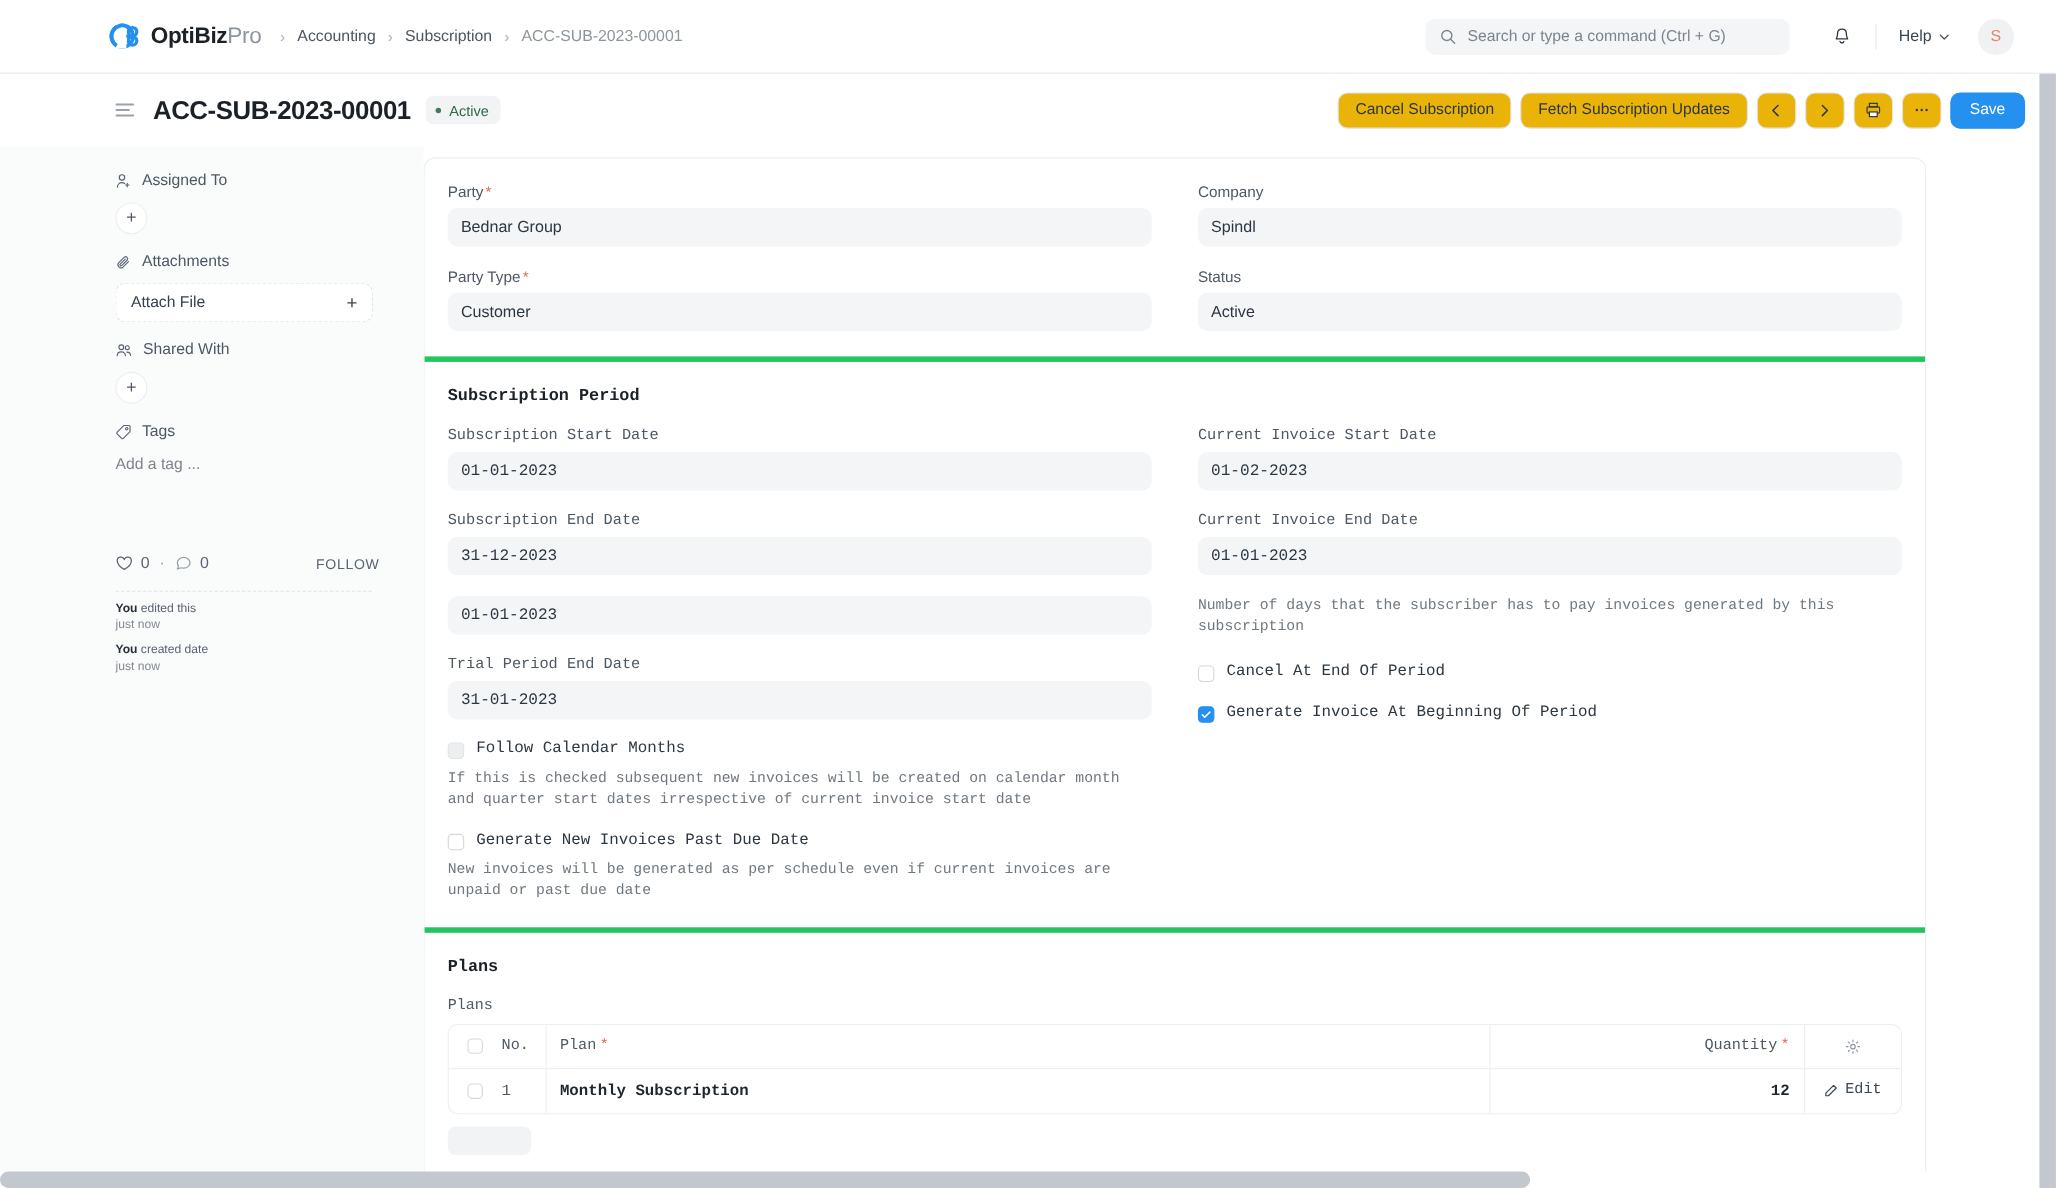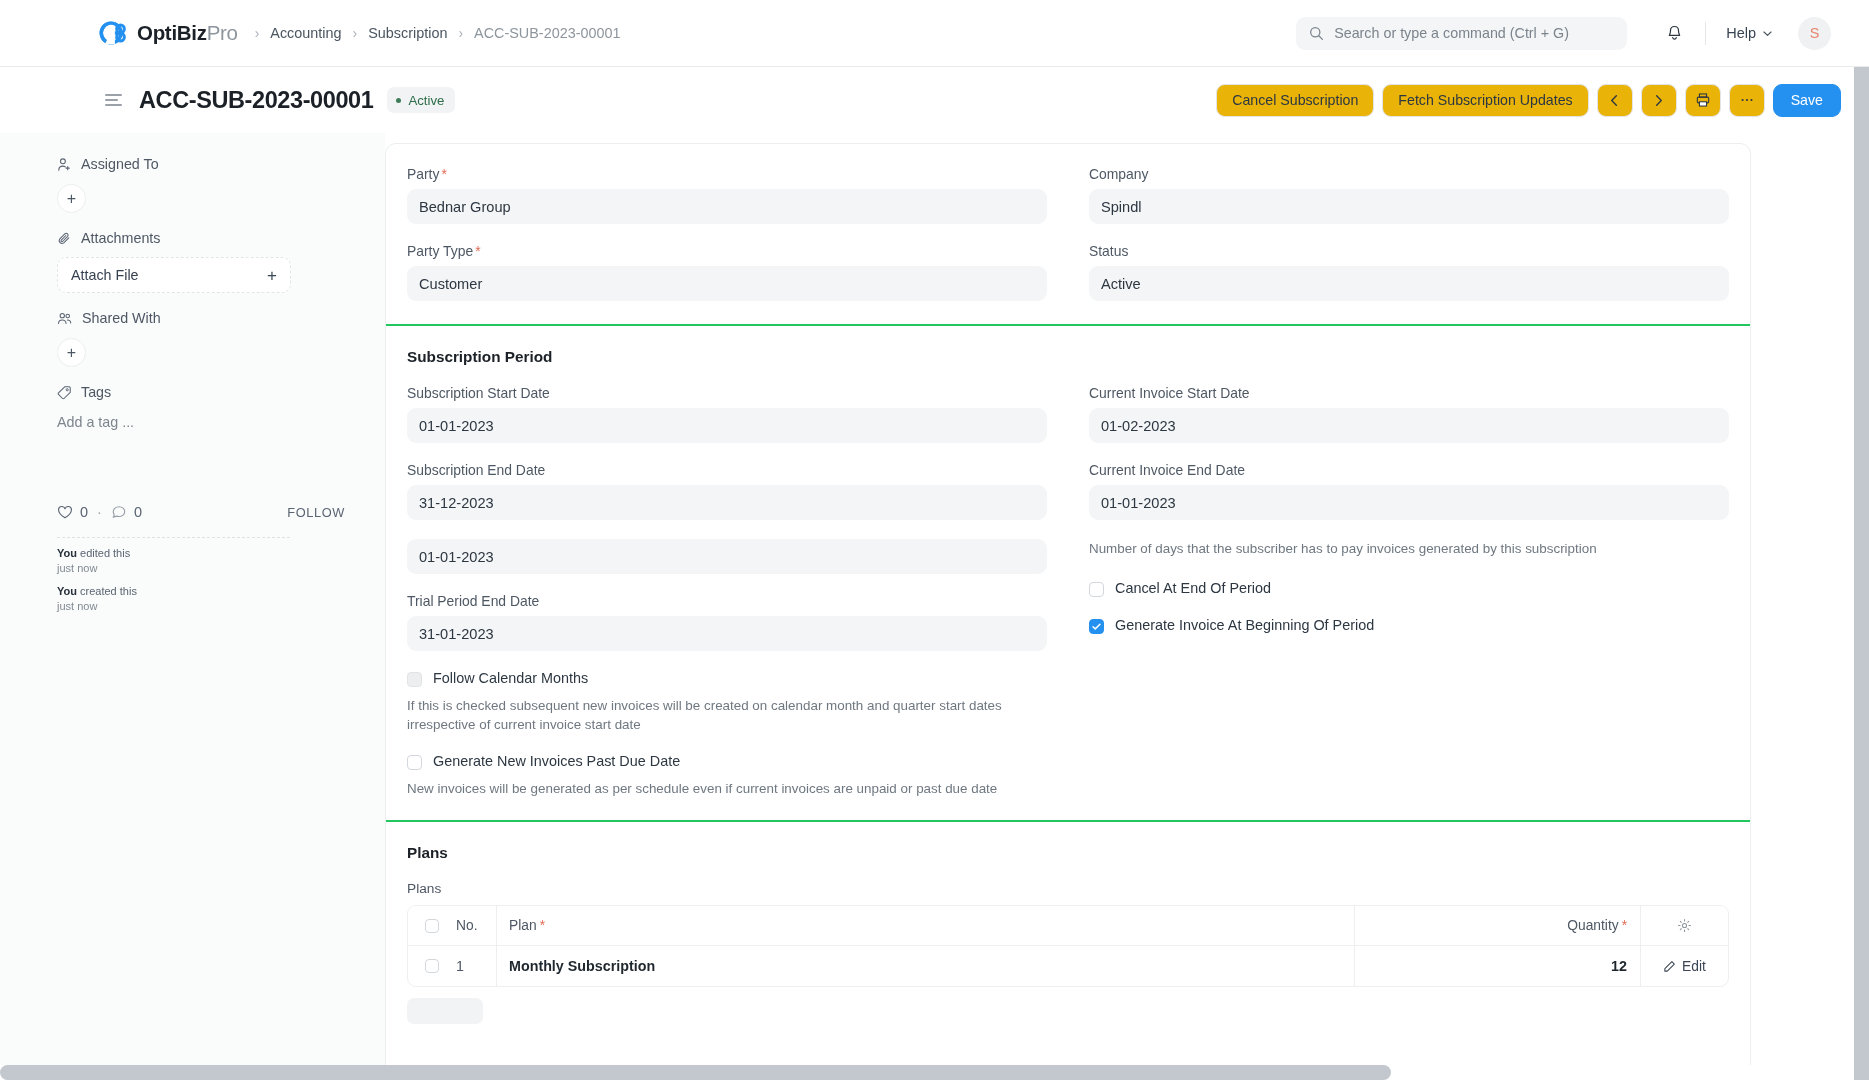--- a/index.html
+++ b/index.html
@@ -89,21 +89,21 @@
   .btn.icon { width: 36px; padding:0; }
   .btn.primary {
     background:#2490ef; border-color:#2490ef; color:#fff; font-weight:400; padding: 0 17px;
   }
 
   
   .body { display:flex; height: calc(1080px - 67px - 66px); }
 
   
   .sidebar {
-    width: 385px; padding: 15px 40px 0 57px;
+    width: 385px; padding: 15px 40px 0 105px;
     background:#fafbfb;
     position: relative;
   }
   .sb-head {
     display:flex; align-items:center; gap: 9px;
     font-size: 14.3px; color:#4e5864; margin-top: 17px;
   }
   .sb-head:first-child { margin-top: 8px; }
   .circle-btn {
     width: 29px; height:29px; border-radius:50%;
@@ -135,21 +135,21 @@
   .tl-item b { color:#28313b; font-weight:700; }
   .tl-item .when { color:#828a92; }
 
   
   .formwrap { flex: 1; padding: 10px 30px 0 0; overflow:hidden; }
   .card {
     background:#fff; border:1px solid #eceef0; border-radius: 11px;
     width: 1366px; min-height: 940px;
   }
   .sec { padding: 22px 0 4px 0; }
-  .sec + .sec { border-top: 2px solid #22c55e; }
+  .sec + .sec { border-top: 5px solid #22c55e; font-family: Liberation Mono, monospace; }
   .grid2 { display:flex; }
   .col { width: 50%; padding: 0 21px; }
   .col.right { padding-left: 21px; }
 
   .field { margin-bottom: 19px; }
   .flabel { font-size: 13.9px; color:#4e5864; margin-bottom: 7px; }
   .flabel .req { color:#e26a54; margin-left:2px; }
   .fctrl {
     height: 35px; background:#f4f5f6; border-radius: 9px;
     display:flex; align-items:center; padding: 0 12px;
@@ -369,21 +369,21 @@
 
       <div class="hr-dash"></div>
 
       <div class="tl-item">
         <b>You</b>
         <span>edited this</span><br>
         <span class="when">just now</span>
       </div>
       <div class="tl-item">
         <b>You</b>
-        <span>created this</span><br>
+        <span>created date</span><br>
         <span class="when">just now</span>
       </div>
     </div>
 
     <div class="formwrap">
       <div class="card">
 
         <div class="sec">
           <div class="grid2">
             <div class="col">

